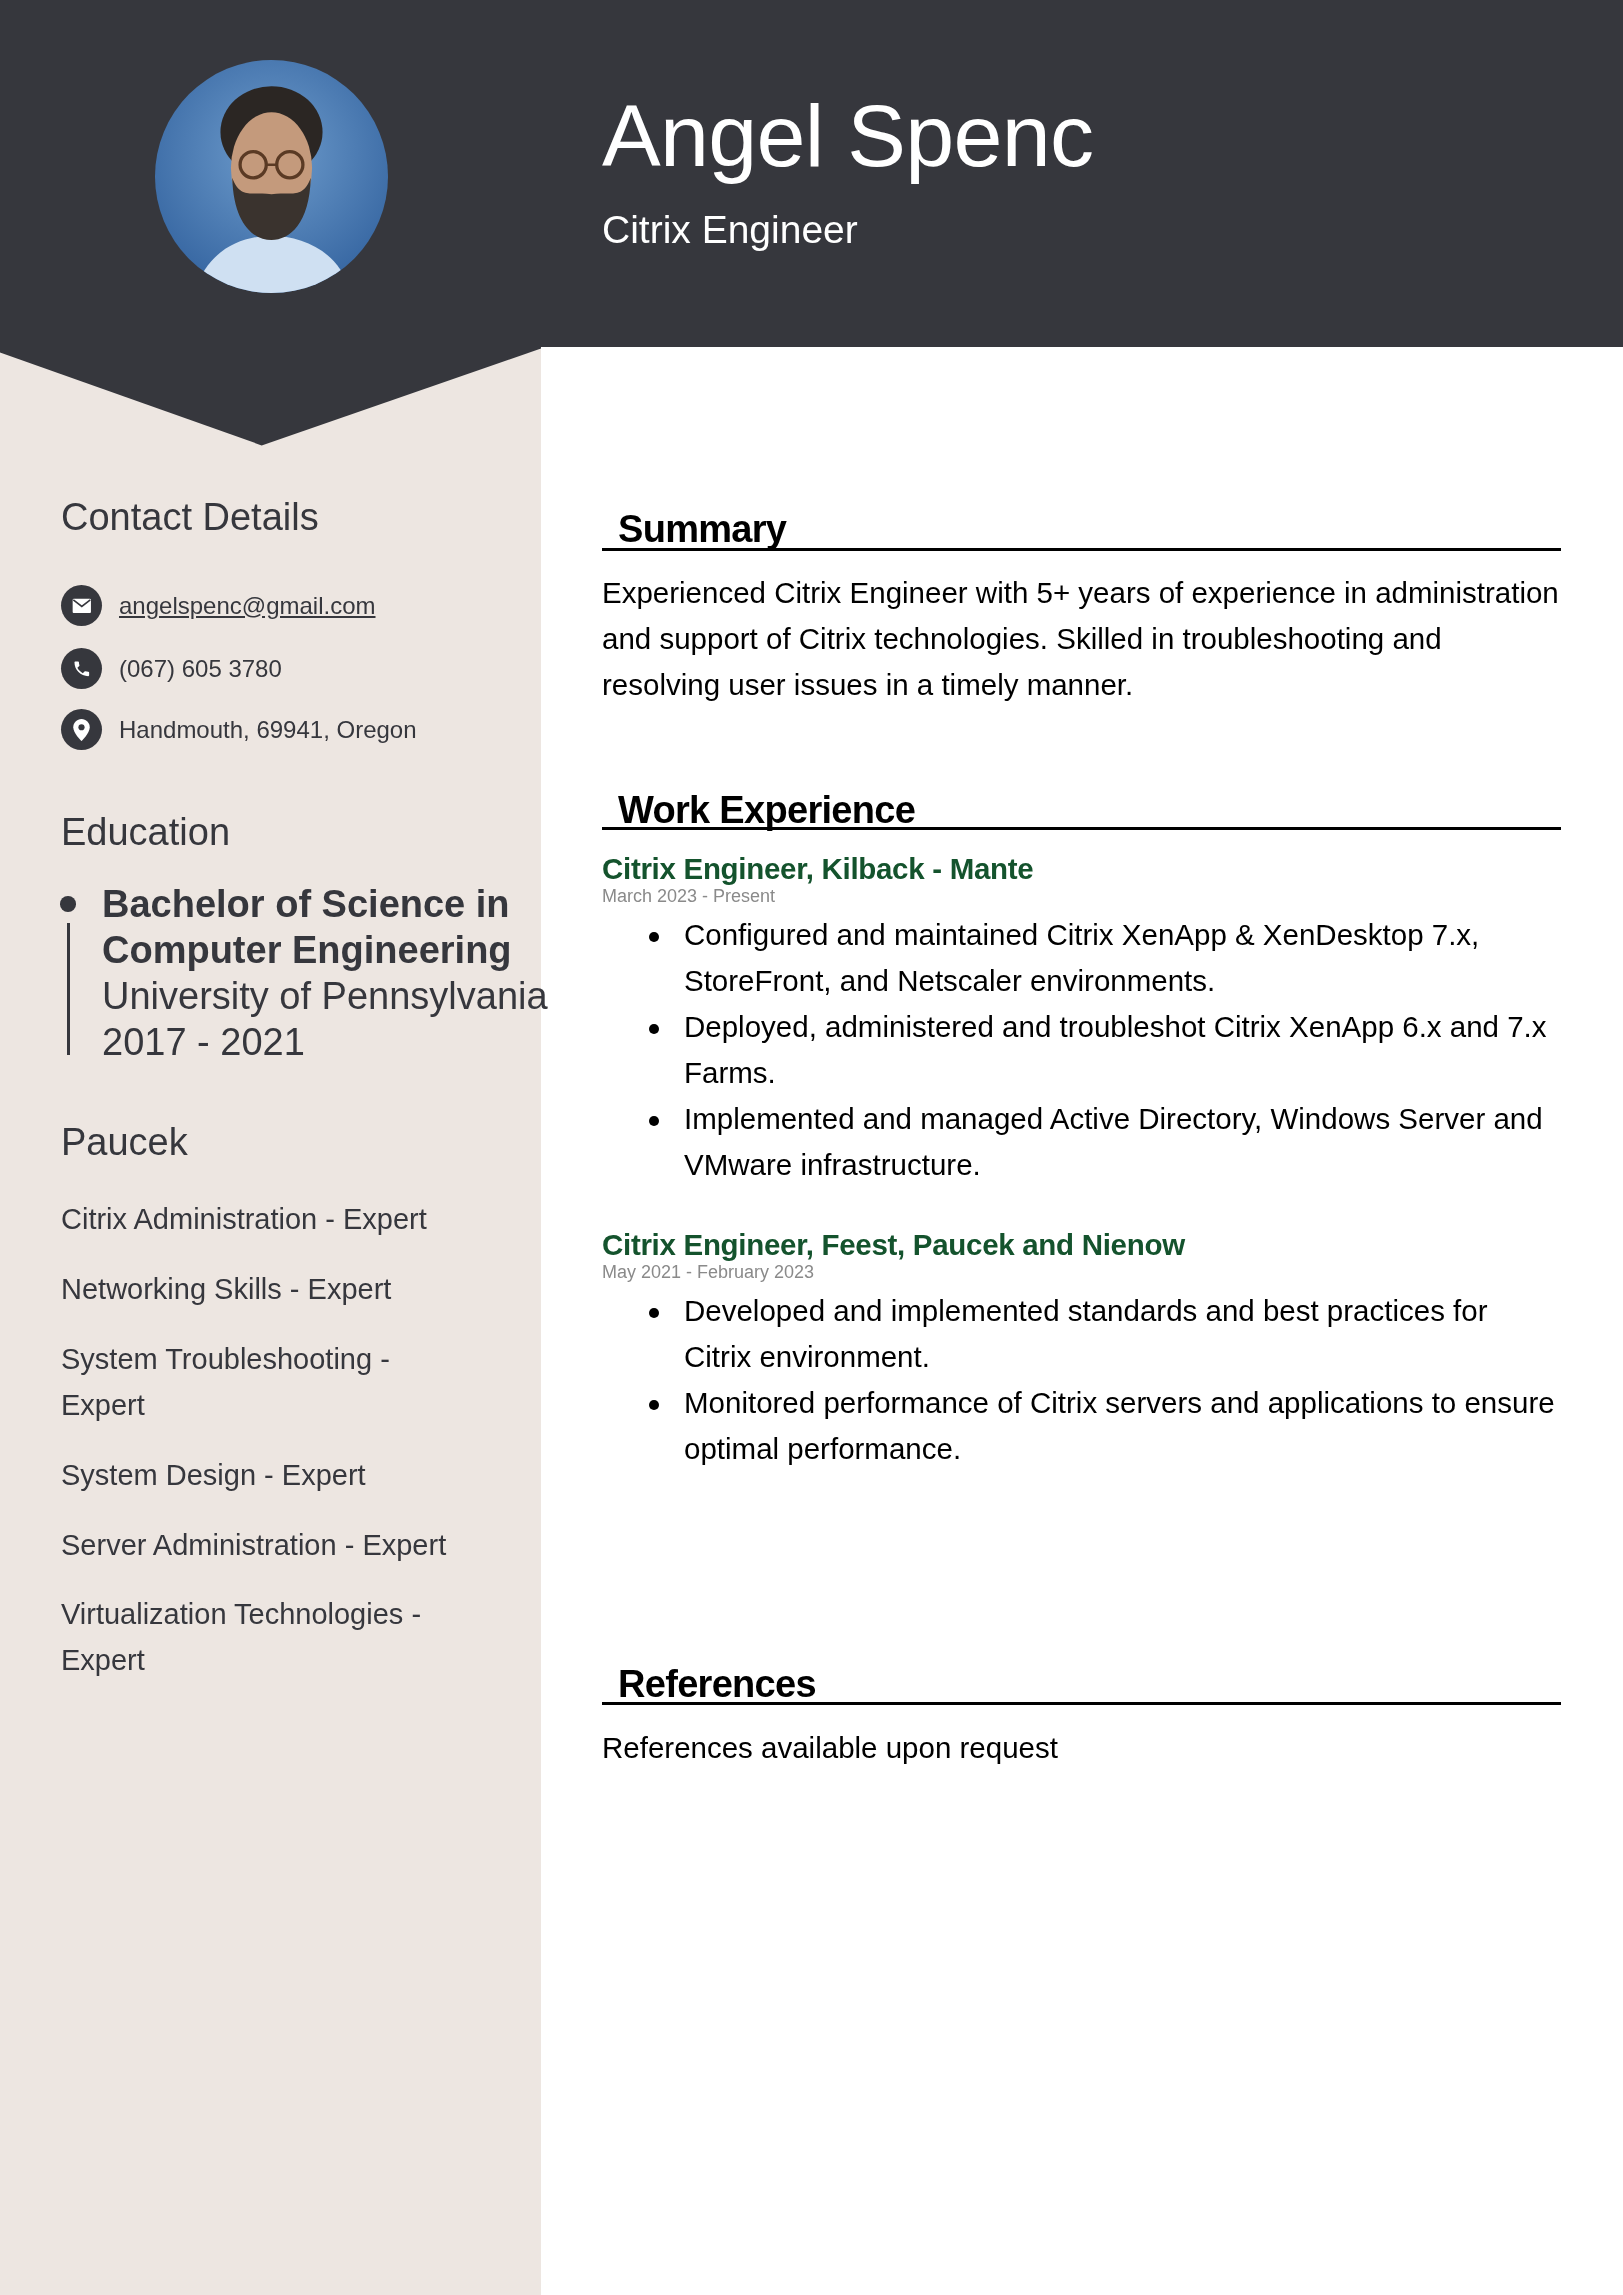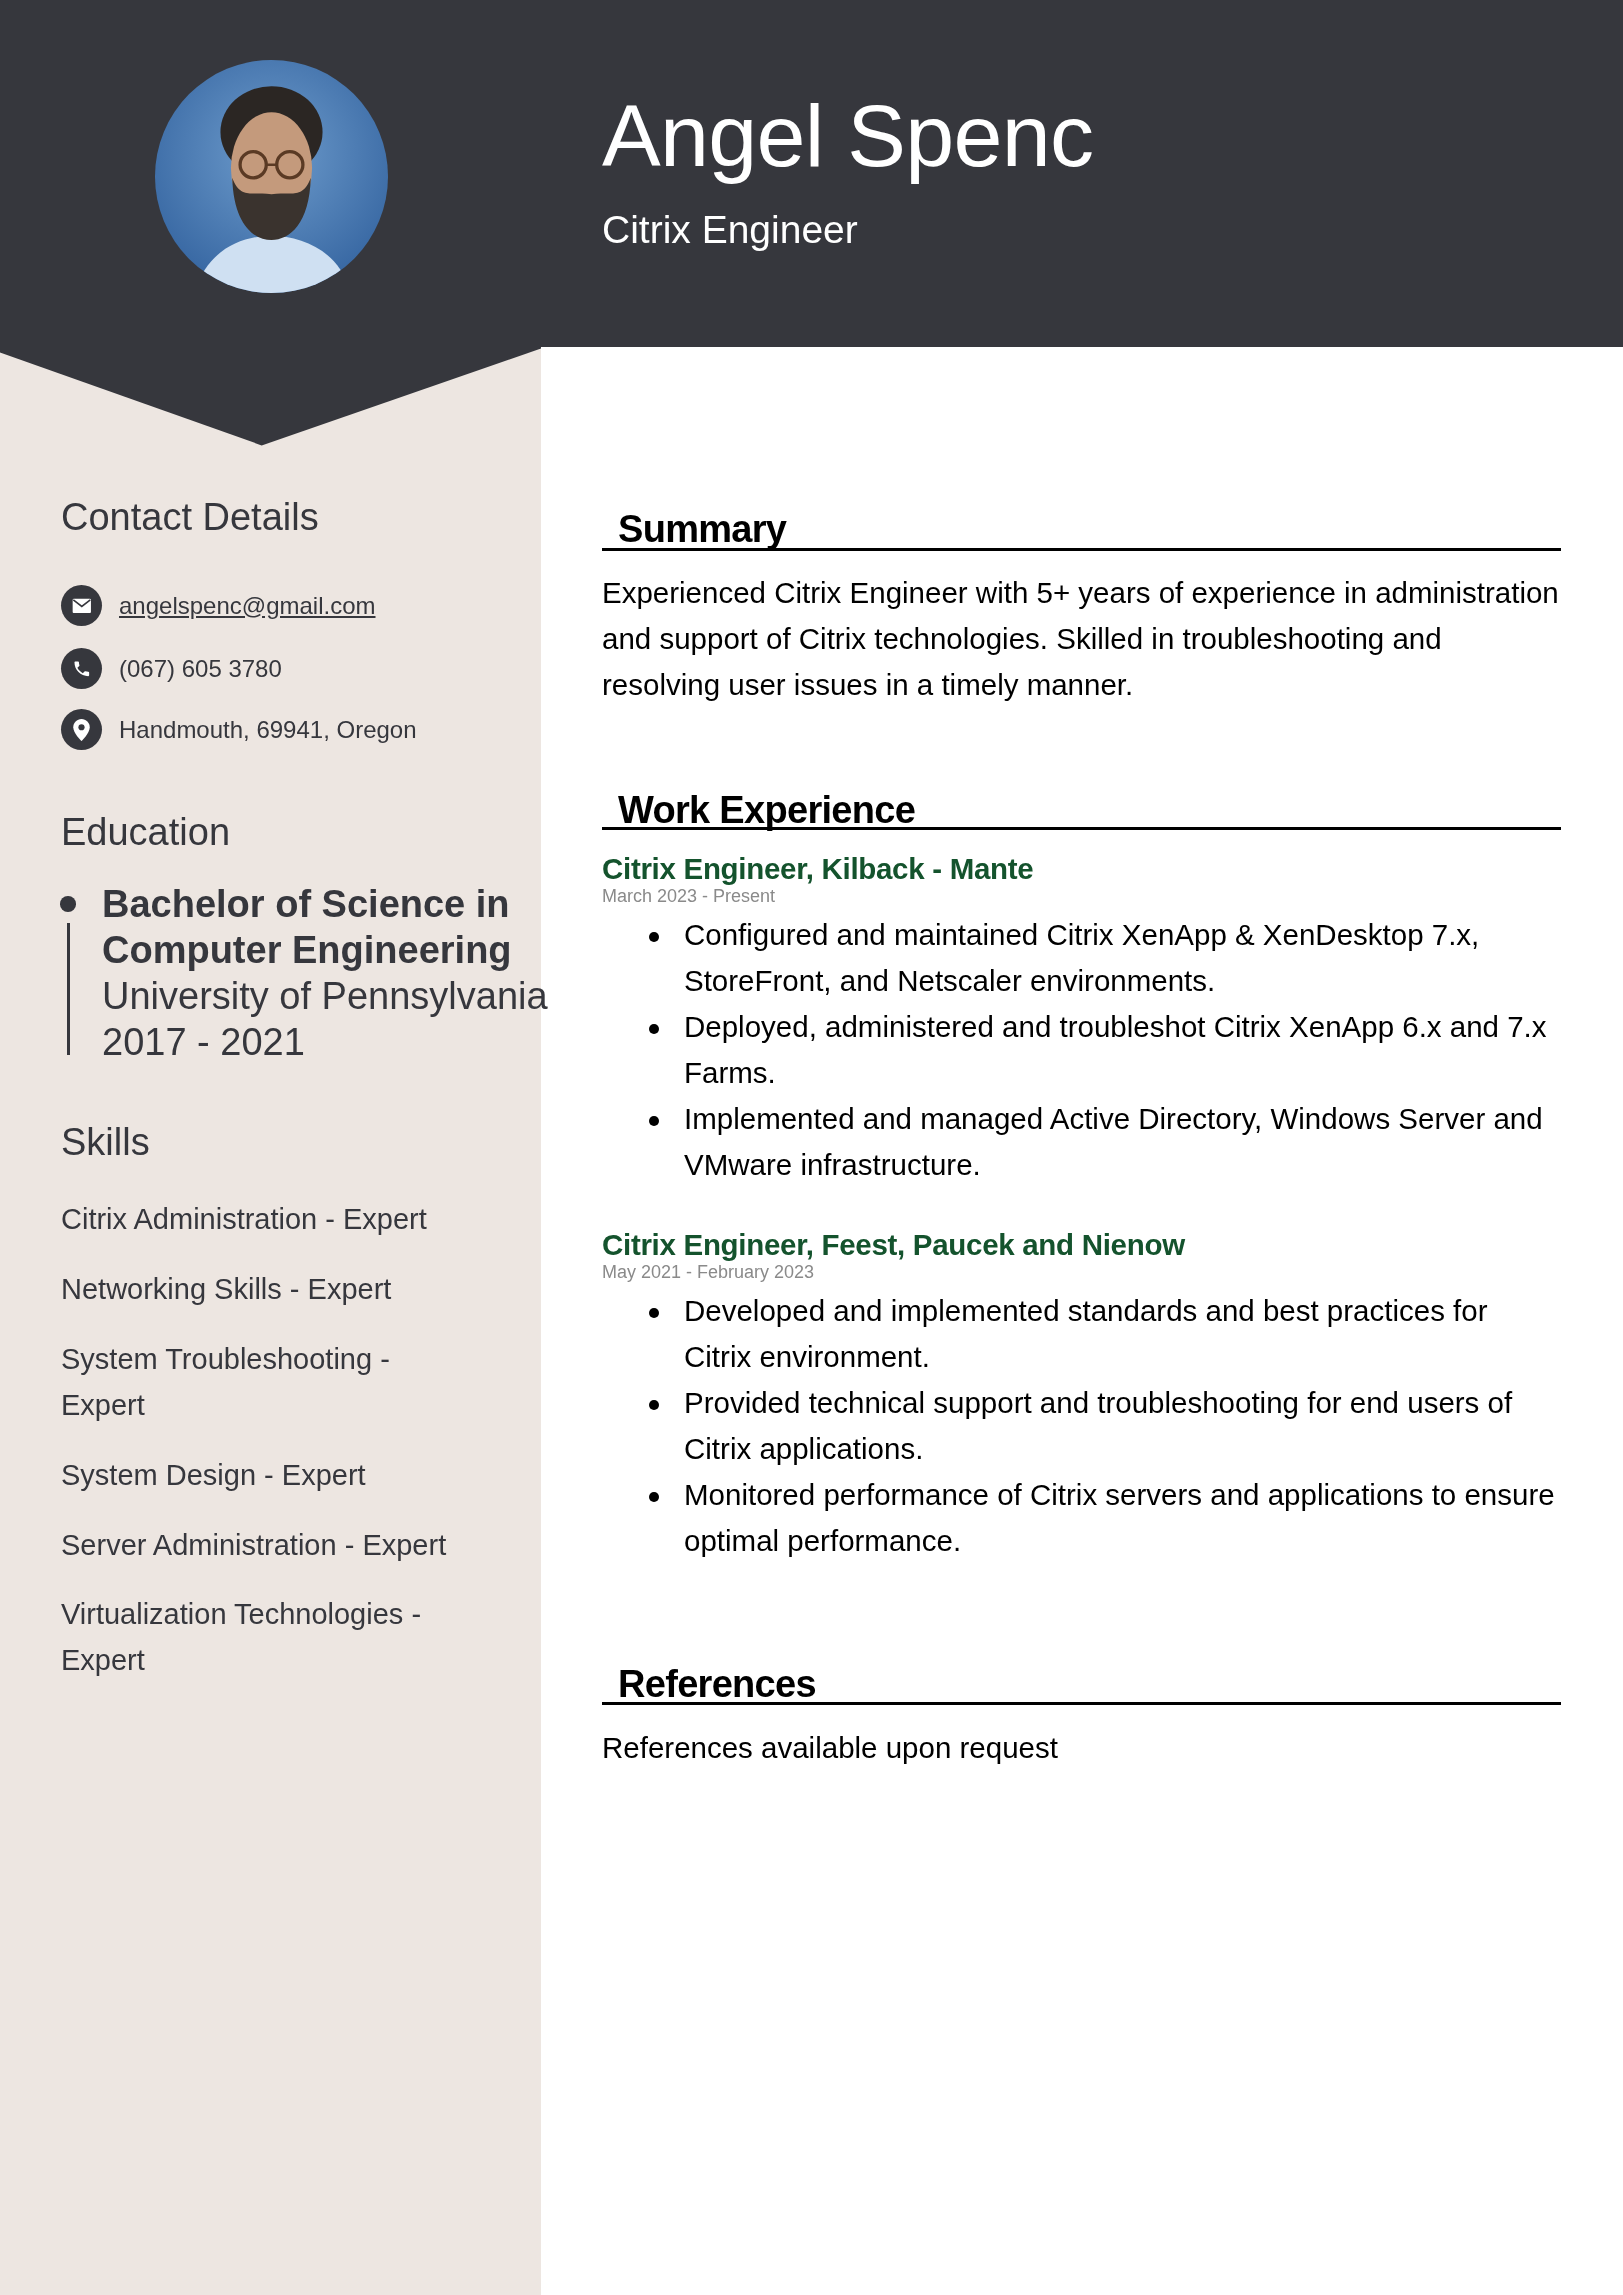--- a/index.html
+++ b/index.html
@@ -102,21 +102,21 @@
 <div class="edu-dot"></div>
 <div class="edu-line"></div>
 <div class="edu-text">
   <div class="edu-degree">Bachelor of Science in</div>
   <div class="edu-degree">Computer Engineering</div>
   <div>University of Pennsylvania</div>
   <div>2017 - 2021</div>
 </div>
 
 <div class="side" style="top:1121px;">
-  <h2 class="side-h">Skills</h2>
+  <h2 class="side-h">Paucek</h2>
 </div>
 <div class="skill" style="top:1196px;">Citrix Administration - Expert</div>
 <div class="skill" style="top:1266px;">Networking Skills - Expert</div>
 <div class="skill" style="top:1336px;">System Troubleshooting - Expert</div>
 <div class="skill" style="top:1452px;">System Design - Expert</div>
 <div class="skill" style="top:1522px;">Server Administration - Expert</div>
 <div class="skill" style="top:1591px;">Virtualization Technologies - Expert</div>
 
 <div class="main" style="top:492px;">
   <h2 class="sec-h">Summary</h2>
@@ -137,21 +137,20 @@
     <li>Deployed, administered and troubleshot Citrix XenApp 6.x and 7.x Farms.</li>
     <li>Implemented and managed Active Directory, Windows Server and VMware infrastructure.</li>
   </ul>
 </div>
 
 <div class="main" style="top:1228px;">
   <div class="job-title">Citrix Engineer, Feest, Paucek and Nienow</div>
   <div class="job-date">May 2021 - February 2023</div>
   <ul class="bullets" style="margin-top:5.2px; margin-left:-82px; padding-left:82px;">
     <li>Developed and implemented standards and best practices for Citrix environment.</li>
-    <li>Provided technical support and troubleshooting for end users of Citrix applications.</li>
     <li>Monitored performance of Citrix servers and applications to ensure optimal performance.</li>
   </ul>
 </div>
 
 <div class="main" style="top:1647px;">
   <h2 class="sec-h">References</h2>
 </div>
 <div class="rule" style="top:1702px;"></div>
 <div class="main para" style="top:1725px;">References available upon request</div>
 

